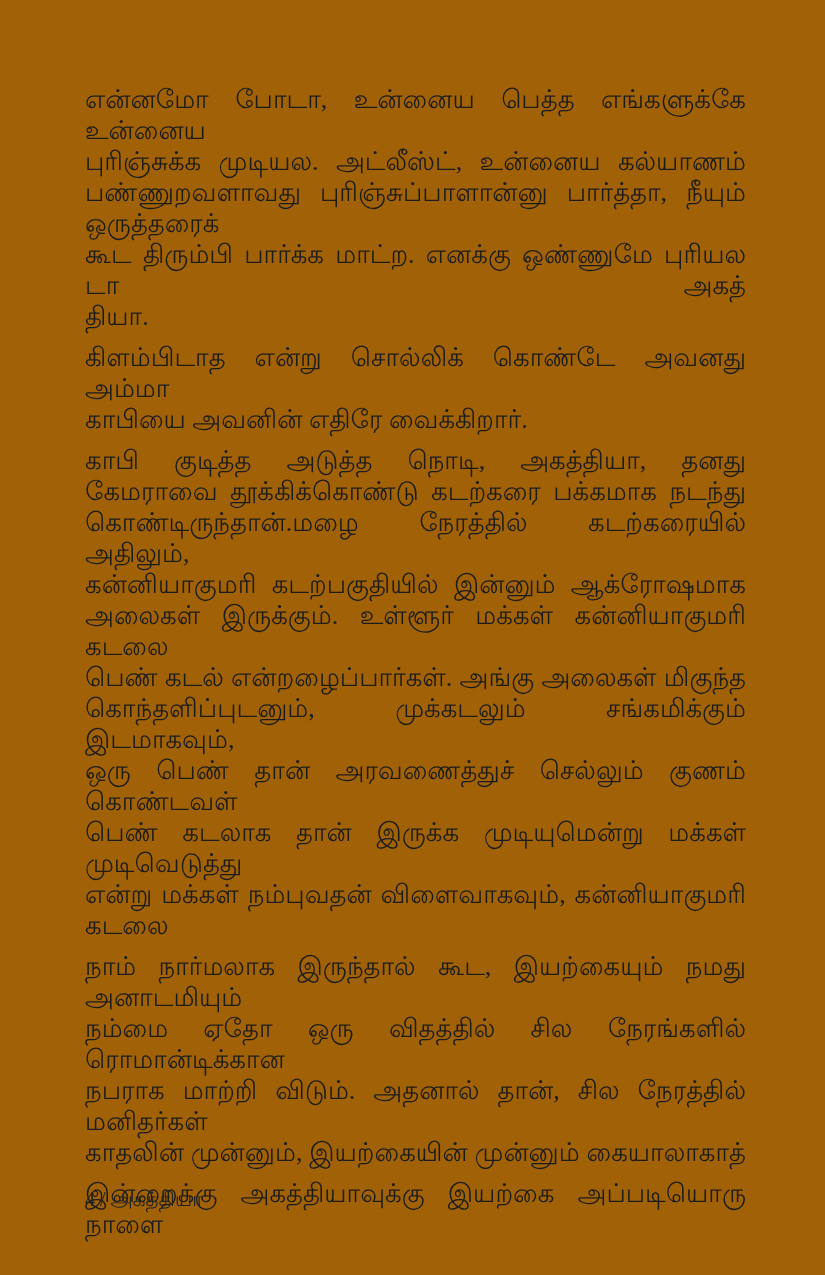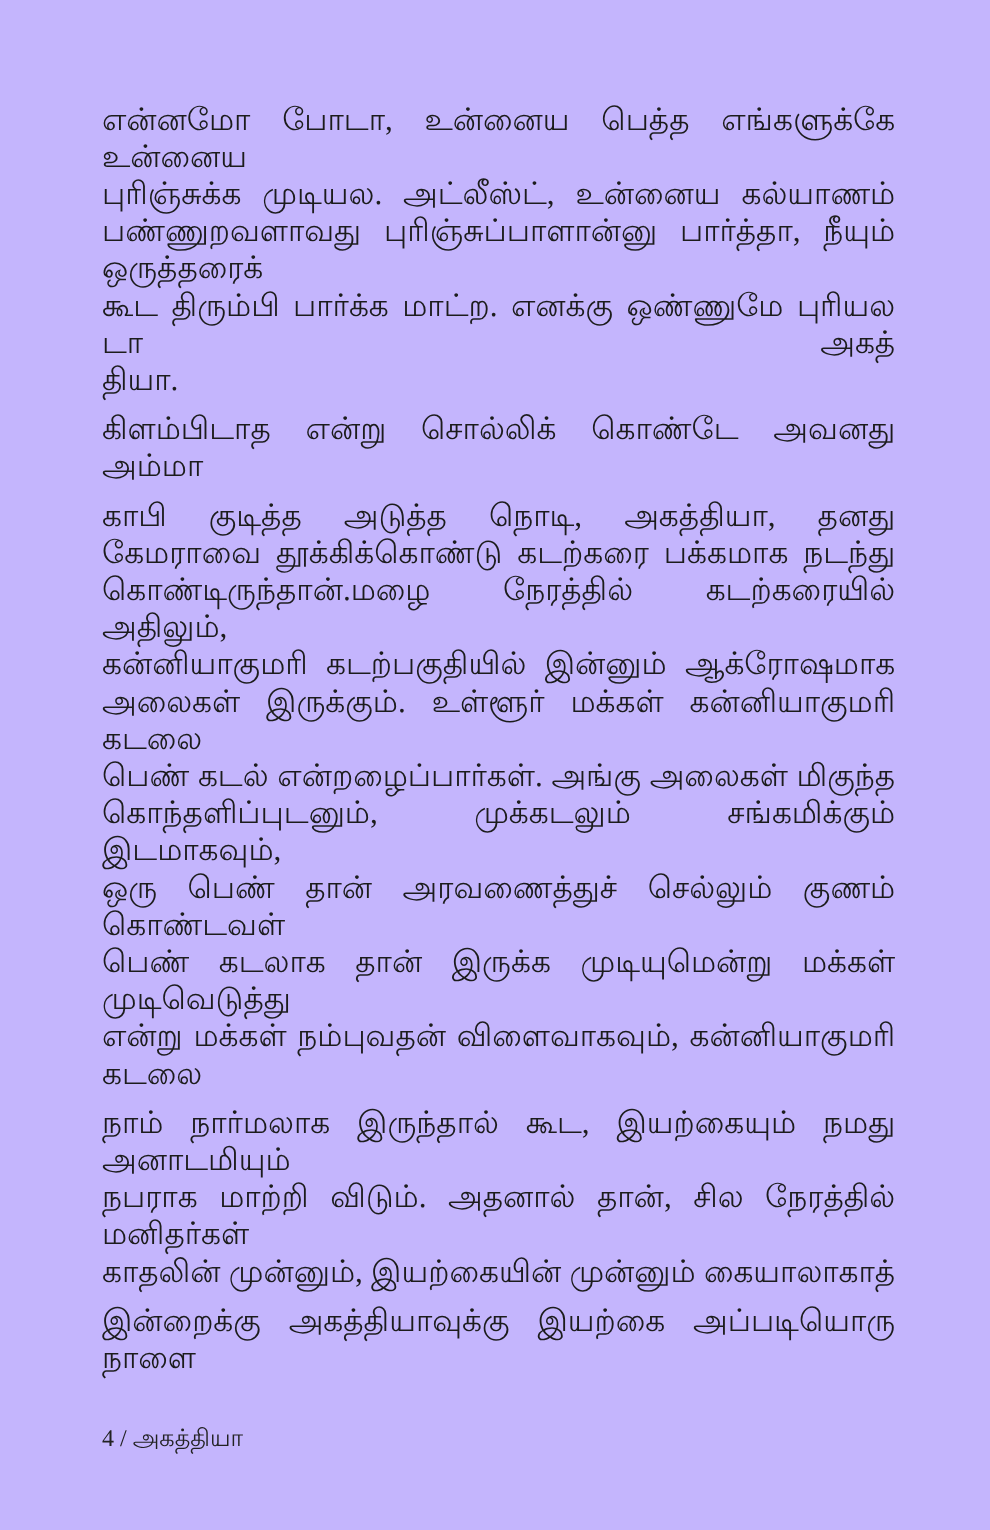--- a/index.html
+++ b/index.html
@@ -14,21 +14,21 @@
     font-family: "Liberation Serif", "DejaVu Serif", serif;
     color: #1c1c1c;
     overflow: hidden;
   }
   .page {
     position: absolute;
     left: 0;
     top: 0;
     width: 825px;
     height: 1275px;
-    background: #c4b5fd;
+    background: #a16207;
   }
   .text-block {
     position: absolute;
     left: 85px;
     top: 84px;
     width: 661px;
   }
   .para {
     margin: 0 0 10px 0;
     padding: 0;
@@ -64,37 +64,39 @@
     <p class="para">
       <span class="line">என்னமோ போடா, உன்னைய பெத்த எங்களுக்கே உன்னைய</span>
       <span class="line">புரிஞ்சுக்க முடியல. அட்லீஸ்ட், உன்னைய கல்யாணம்</span>
       <span class="line">பண்ணுறவளாவது புரிஞ்சுப்பாளான்னு பார்த்தா, நீயும் ஒருத்தரைக்</span>
       <span class="line">கூட திரும்பி பார்க்க மாட்ற. எனக்கு ஒண்ணுமே புரியல டா அகத்</span>
       <span class="line last">தியா.</span>
     </p>
 
     <p class="para">
       <span class="line">கிளம்பிடாத என்று சொல்லிக் கொண்டே அவனது அம்மா</span>
+      <span class="line last">காபியை அவனின் எதிரே வைக்கிறார்.</span>
     </p>
 
     <p class="para">
       <span class="line">காபி குடித்த அடுத்த நொடி, அகத்தியா, தனது</span>
       <span class="line">கேமராவை தூக்கிக்கொண்டு கடற்கரை பக்கமாக நடந்து</span>
       <span class="line">கொண்டிருந்தான்.மழை நேரத்தில் கடற்கரையில் அதிலும்,</span>
       <span class="line">கன்னியாகுமரி கடற்பகுதியில் இன்னும் ஆக்ரோஷமாக</span>
       <span class="line">அலைகள் இருக்கும். உள்ளூர் மக்கள் கன்னியாகுமரி கடலை</span>
       <span class="line">பெண் கடல் என்றழைப்பார்கள். அங்கு அலைகள் மிகுந்த</span>
       <span class="line">கொந்தளிப்புடனும், முக்கடலும் சங்கமிக்கும் இடமாகவும்,</span>
       <span class="line">ஒரு பெண் தான் அரவணைத்துச் செல்லும் குணம் கொண்டவள்</span>
       <span class="line">பெண் கடலாக தான் இருக்க முடியுமென்று மக்கள் முடிவெடுத்து</span>
       <span class="line">என்று மக்கள் நம்புவதன் விளைவாகவும், கன்னியாகுமரி கடலை</span>
     </p>
 
     <p class="para">
       <span class="line">நாம் நார்மலாக இருந்தால் கூட, இயற்கையும் நமது அனாடமியும்</span>
+      <span class="line">நம்மை ஏதோ ஒரு விதத்தில் சில நேரங்களில் ரொமான்டிக்கான</span>
       <span class="line">நபராக மாற்றி விடும். அதனால் தான், சில நேரத்தில் மனிதர்கள்</span>
       <span class="line">காதலின் முன்னும், இயற்கையின் முன்னும் கையாலாகாத்</span>
     </p>
 
     <p class="para">
       <span class="line">இன்றைக்கு அகத்தியாவுக்கு இயற்கை அப்படியொரு நாளை</span>
 
     </p>
 
   </div>

